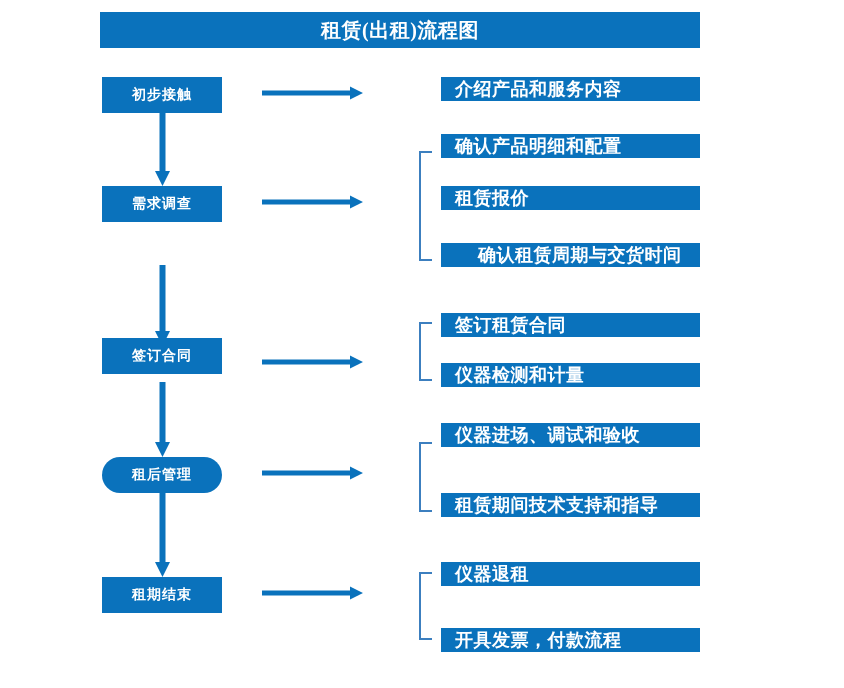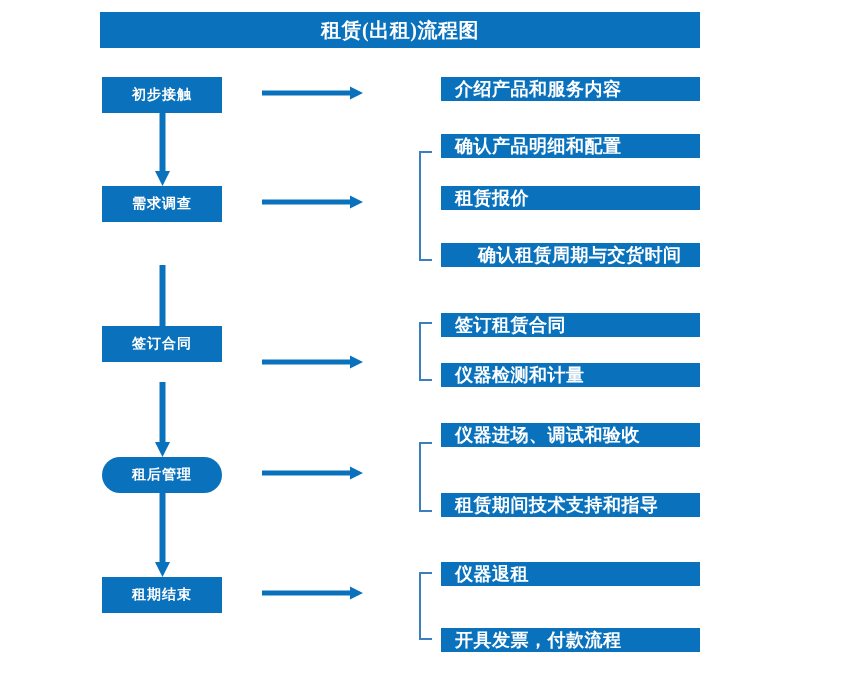--- a/index.html
+++ b/index.html
@@ -107,21 +107,21 @@
   <svg class="v-arrow" style="top:265px; height:81px;" viewBox="0 0 15 81" preserveAspectRatio="none">
     <path d="M4.5 0 H10.5 V66 H15 L7.5 81 L0 66 H4.5 Z" fill="#0A72BC"></path>
   </svg>
 
   <div class="brace" style="top:151px; height:110px;"></div>
 
   <div class="node-box detail-box" style="top:134px;">确认产品明细和配置</div>
   <div class="node-box detail-box" style="top:186px;">租赁报价</div>
   <div class="node-box detail-box" style="top:243px;padding-left:37px;">确认租赁周期与交货时间</div>
 
-  <div class="node-box stage-box" style="top:326px;text-align:right;">签订合同</div>
+  <div class="node-box stage-box" style="top:338px;text-align:right;">签订合同</div>
 
   <svg class="h-arrow" style="top:355px;" viewBox="0 0 101 14">
     <path d="M0 4.5 H88 V0.5 L101 7 L88 13.5 V9.5 H0 Z" fill="#0A72BC"></path>
   </svg>
 
   <svg class="v-arrow" style="top:382px; height:75px;" viewBox="0 0 15 75" preserveAspectRatio="none">
     <path d="M4.5 0 H10.5 V60 H15 L7.5 75 L0 60 H4.5 Z" fill="#0A72BC"></path>
   </svg>
 
   <div class="brace" style="top:322px; height:59px;"></div>

